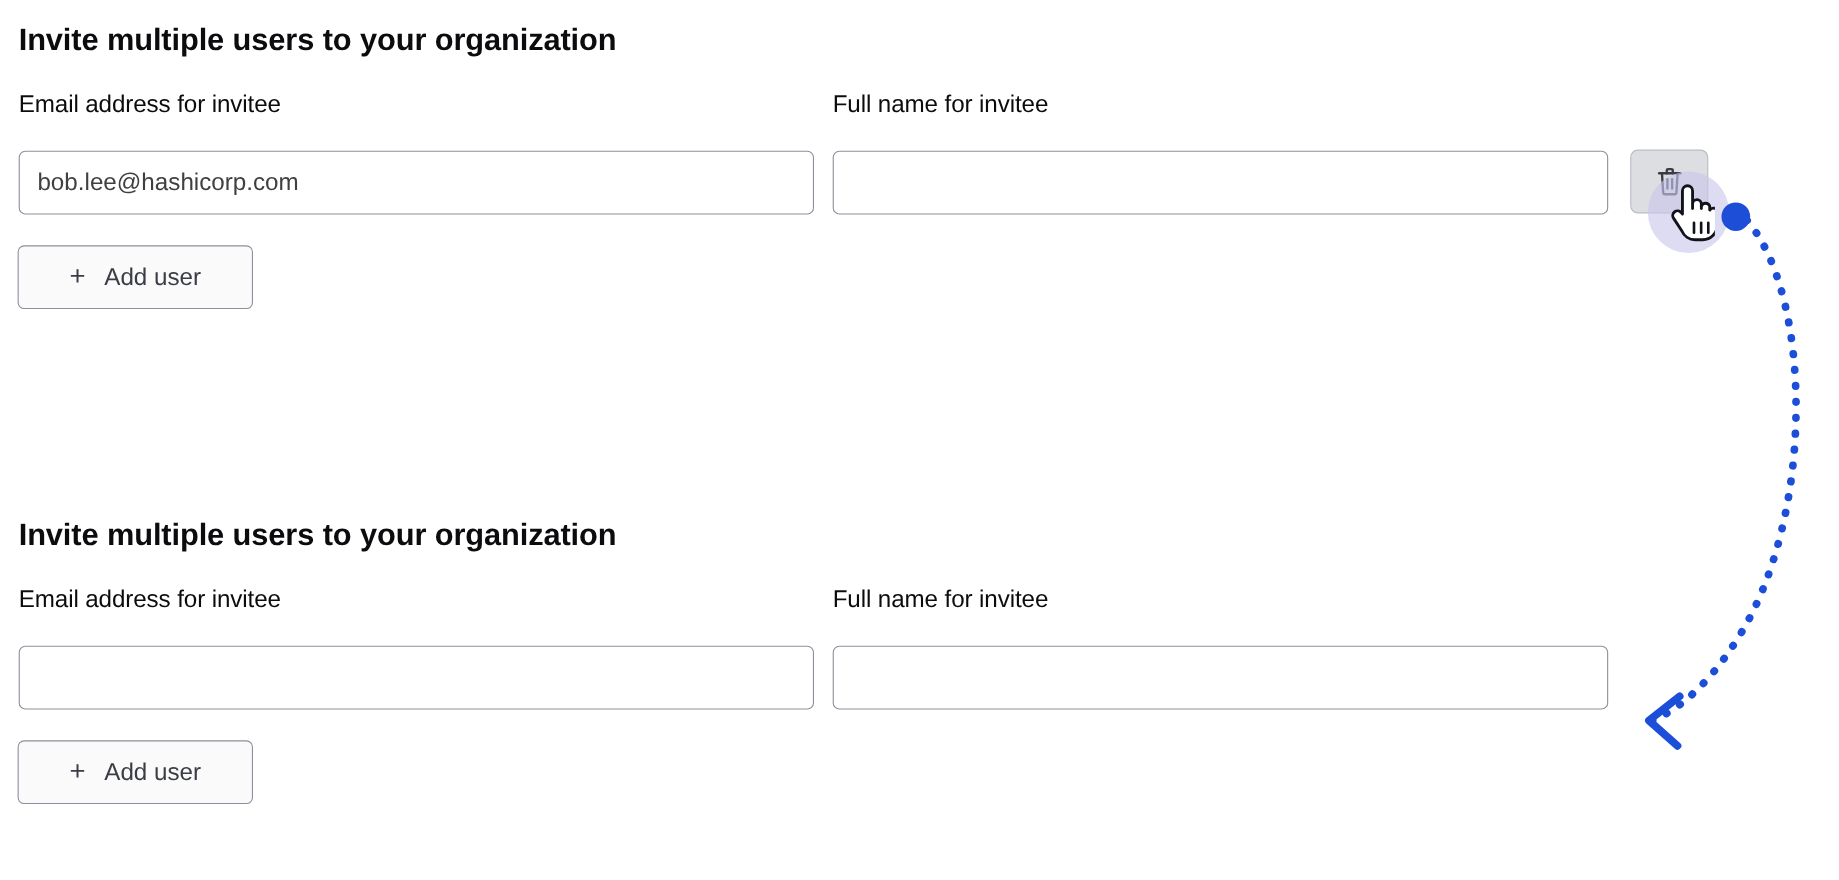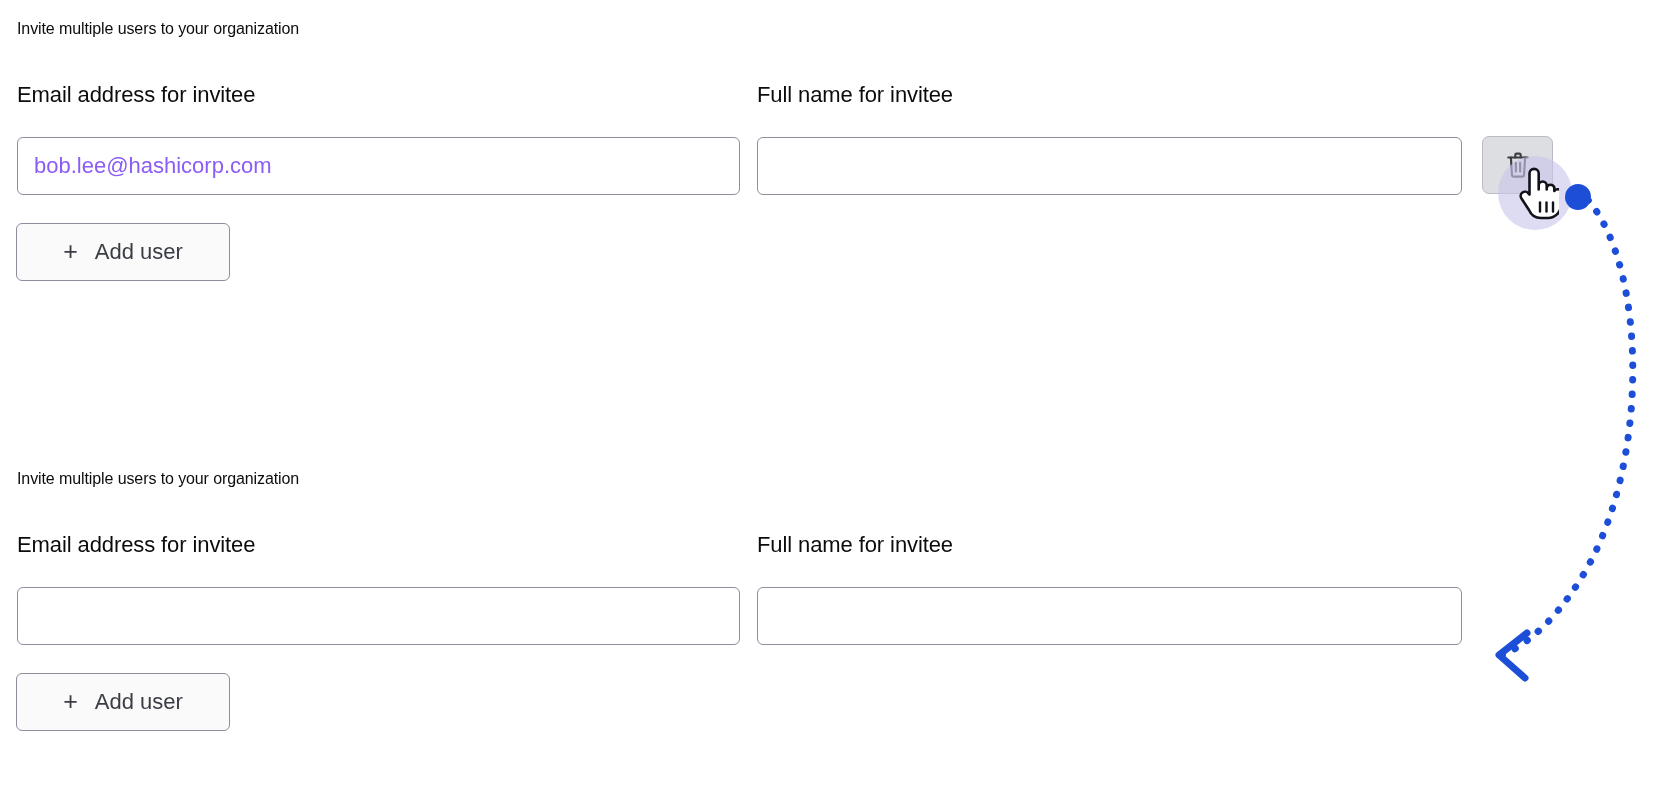--- a/index.html
+++ b/index.html
@@ -19,22 +19,22 @@
 
   .section {
     position: absolute;
     left: 0;
     width: 1672px;
   }
 
   .section-heading {
     position: absolute;
     left: 17px;
-    font-size: 16px;
-    font-weight: 400;
+    font-size: 28px;
+    font-weight: 700;
     letter-spacing: -0.1px;
     color: #0c0c0e;
     white-space: nowrap;
   }
 
   .field-label {
     position: absolute;
     font-size: 22px;
     font-weight: 400;
     letter-spacing: -0.1px;
@@ -44,21 +44,21 @@
 
   .text-input {
     position: absolute;
     box-sizing: border-box;
     height: 58px;
     background: #ffffff;
     border: 1.6px solid #8c909c;
     border-radius: 6px;
     font-family: "Liberation Sans", sans-serif;
     font-size: 22px;
-    color: #8b5cf6;
+    color: #404040;
     padding: 0 16px;
     outline: none;
     line-height: 54px;
   }
   .text-input::placeholder { color: #8c909c; }
 
   .add-user-btn {
     position: absolute;
     box-sizing: border-box;
     height: 58px;

